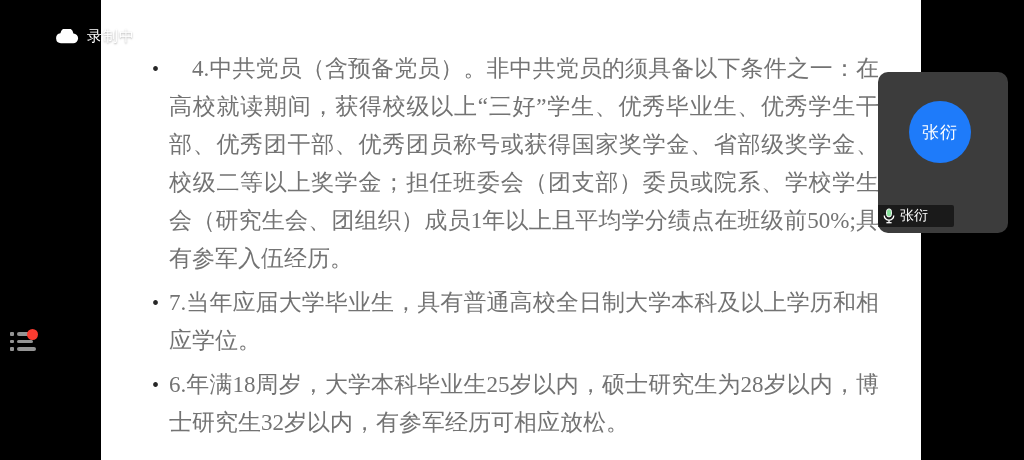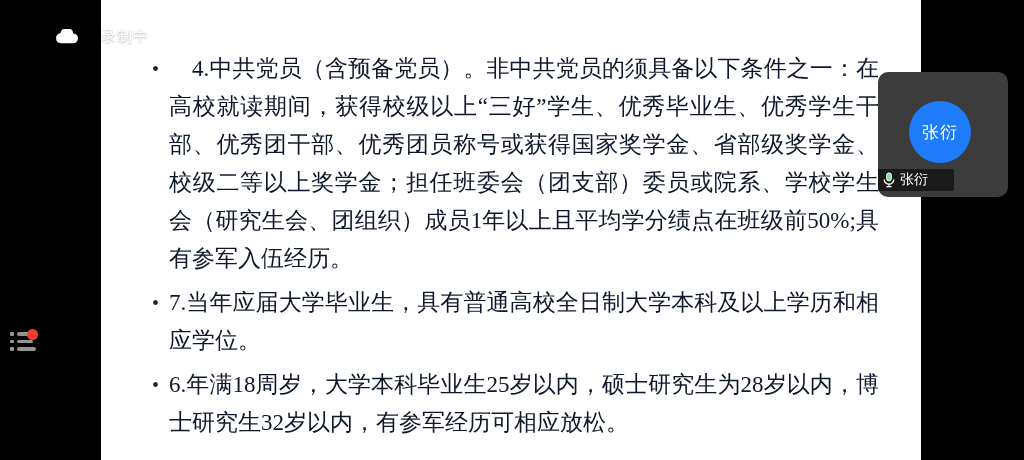--- a/index.html
+++ b/index.html
@@ -7,29 +7,29 @@
   .stage{position:relative;width:1024px;height:460px;background:#000;}
 
   
   .document{position:absolute;left:101px;top:0;width:820px;height:460px;background:#ffffff;}
   .doc-content{padding:50px 0 0 51px;color:#262626;
     font-family:"Liberation Serif","DejaVu Serif",serif;}
   ul.bullets{list-style:none;margin:0;padding:0;}
   ul.bullets li{display:flex;align-items:flex-start;}
   ul.bullets li + li{margin-top:6px;}
   .b-marker{width:17px;flex:0 0 17px;font-size:20px;line-height:38px;color:#262626;}
-  .b-text{width:710px;font-size:23px;line-height:38px;color:#0f172a;text-align:justify;}
+  .b-text{width:710px;font-size:23px;line-height:38px;color:#737373;text-align:justify;}
 
   
-  .recording{position:absolute;left:54px;top:27px;display:flex;align-items:center;gap:21px;
+  .recording{position:absolute;left:54px;top:27px;display:flex;align-items:center;gap:7px;
     color:#ffffff;font-size:15px;z-index:5;}
   .recording .rec-label{text-shadow:0 1px 2px rgba(0,0,0,0.35);letter-spacing:1px;}
 
   
-  .video-tile{position:absolute;left:878px;top:72px;width:130px;height:125px;
+  .video-tile{position:absolute;left:878px;top:72px;width:130px;height:161px;
     background:#3c3c3c;border-radius:10px;z-index:6;}
   .avatar{position:absolute;left:31px;top:29px;width:62px;height:62px;border-radius:50%;
     background:#1e7bfa;display:flex;align-items:center;justify-content:center;
     color:#fff;font-size:17px;letter-spacing:1px;}
   .name-bar{position:absolute;left:0;bottom:6px;height:22px;width:76px;
     background:rgba(14,14,14,0.72);display:flex;align-items:center;gap:5px;
     padding:0 6px 0 5px;box-sizing:border-box;border-radius:0 2px 2px 0;}
   .name-bar .pname{color:#ffffff;font-size:14px;white-space:nowrap;}
 
   

